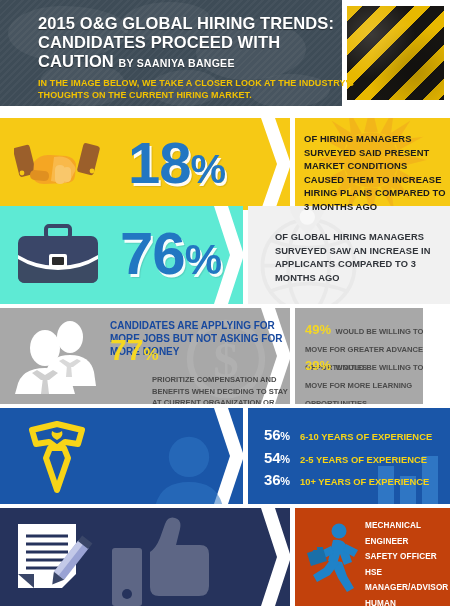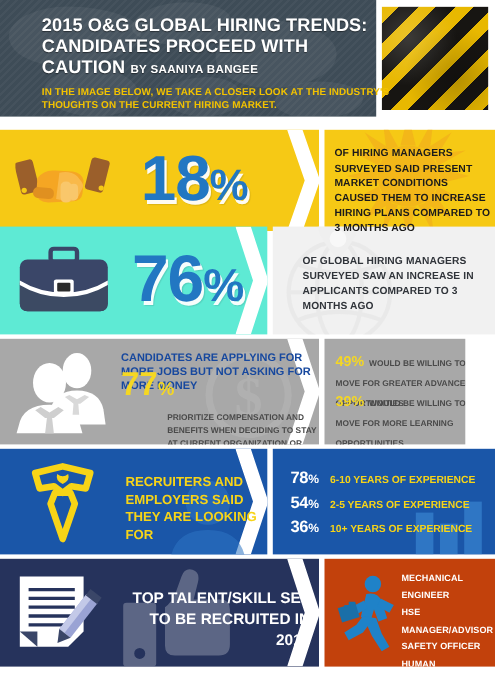--- a/index.html
+++ b/index.html
@@ -348,33 +348,32 @@
         <svg viewBox="0 0 30 96" preserveAspectRatio="none">
           <path d="M0 0 L14 0 L30 48 L14 96 L0 96 L16 48 Z" fill="#ffffff"></path>
         </svg>
       </div>
 
       <svg class="ghost-person" viewBox="0 0 100 100">
         <circle cx="50" cy="26" r="21" fill="#2f76c4"></circle>
         <path d="M50 52 q32 0 36 30 l3 18 h-78 l3-18 q4-30 36-30z" fill="#2f76c4"></path>
       </svg>
 
-      <div class="r4-head">RECRUITERS  AND EMPLOYERS SAID THEY ARE LOOKING FOR</div>
     </div>
 
     <div class="panel" id="r4-right">
       <svg class="bars" viewBox="0 0 68 52" preserveAspectRatio="none">
         <rect x="4" y="14" width="16" height="38" fill="#2f76c4"></rect>
         <rect x="26" y="24" width="16" height="28" fill="#2f76c4"></rect>
         <rect x="48" y="4" width="16" height="48" fill="#2f76c4"></rect>
       </svg>
 
       <div class="exp-list">
         <div class="exp-row">
-          <span class="n"><span>78</span><span class="sym">%</span></span>
+          <span class="n"><span>56</span><span class="sym">%</span></span>
           <span class="t">6-10 YEARS OF EXPERIENCE</span>
         </div>
         <div class="exp-row">
           <span class="n"><span>54</span><span class="sym">%</span></span>
           <span class="t">2-5 YEARS OF EXPERIENCE</span>
         </div>
         <div class="exp-row">
           <span class="n"><span>36</span><span class="sym">%</span></span>
           <span class="t">10+ YEARS OF EXPERIENCE</span>
         </div>
@@ -408,40 +407,39 @@
           <path d="M0 0 L14 0 L30 49 L14 98 L0 98 L16 49 Z" fill="#ffffff"></path>
         </svg>
       </div>
 
       <svg class="thumb" viewBox="0 0 110 92">
         <rect x="4" y="34" width="30" height="58" rx="3" fill="#ffffff"></rect>
         <circle cx="19" cy="80" r="5" fill="#26335c"></circle>
         <path d="M42 38 q6-4 10-14 l5-14 q3-8 10-6 t5 11 l-4 16 h24 q9 0 9 9 v32 q0 10-10 10 h-40 q-9 0-9-9z" fill="#ffffff"></path>
       </svg>
 
-      <div class="r5-head">TOP TALENT/SKILL SET TO BE RECRUITED IN 2015</div>
     </div>
 
     <div class="panel" id="r5-right">
       <svg class="runner" viewBox="0 0 62 70">
         <g fill="#1f82c8">
           <circle cx="36" cy="9" r="7.5"></circle>
           <path d="M30 18 q11-2 14 7 l5 15 l-8 3 l-4-11 l-3 10 l-9-3z"></path>
           <path d="M27 38 l12 2 l5 14 l7 12 l-7 4 l-9-14 z"></path>
           <path d="M27 38 l9 3 l-9 12 l-13 7 l-4-7 l11-7z"></path>
           <path d="M43 22 l12 6 l-4 7 l-11-6z"></path>
           <path d="M28 24 l-12 6 l4 7 l11-6z"></path>
         </g>
         <path d="M4 31 l16-5 l4 13 l-16 5z" fill="#1a6fa8"></path>
         <path d="M10 29 h5 v-3 h4 v3" fill="none" stroke="#1a6fa8" stroke-width="2"></path>
       </svg>
 
       <div class="job-list">
         <div>MECHANICAL ENGINEER</div>
+        <div>SAFETY OFFICER</div>
         <div>HSE MANAGER/ADVISOR</div>
-        <div>SAFETY OFFICER</div>
         <div>HUMAN RESOURCES</div>
 
       </div>
     </div>
   </div>
 
 </div>
 
 </body></html>

